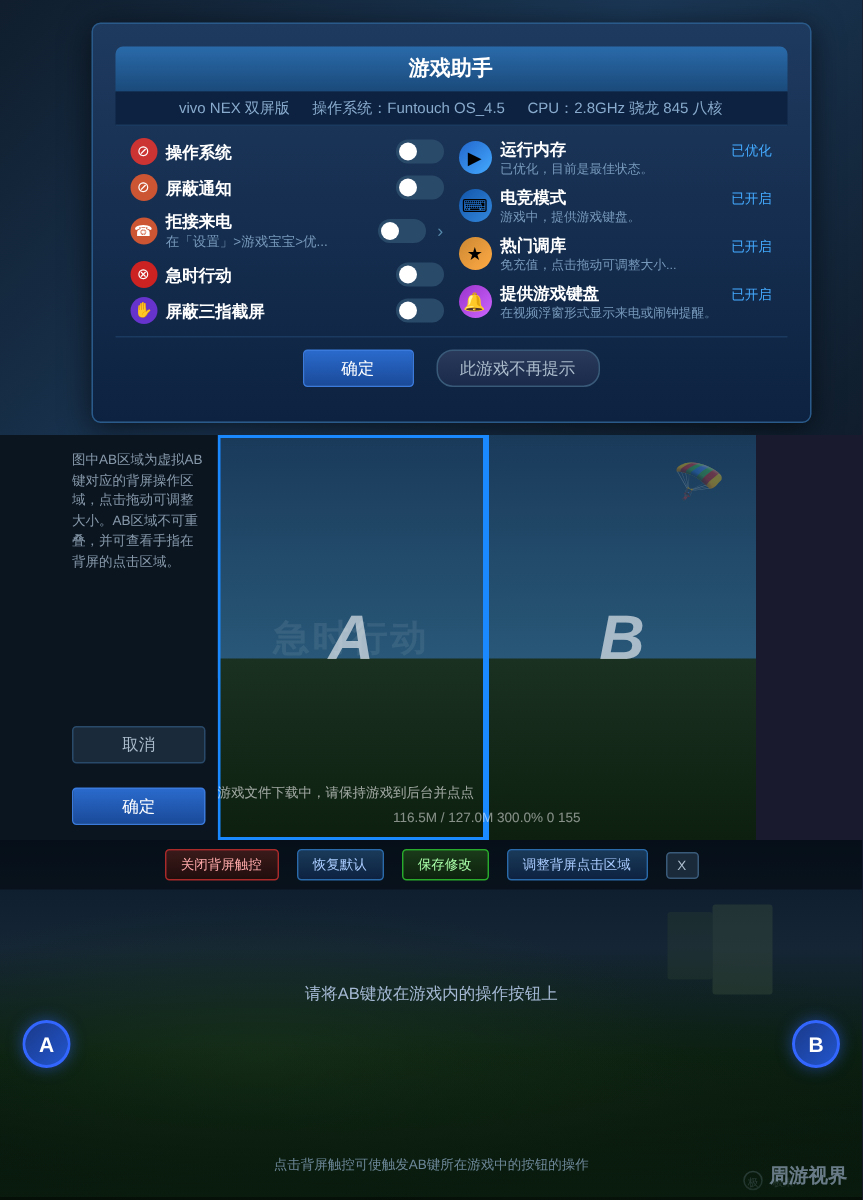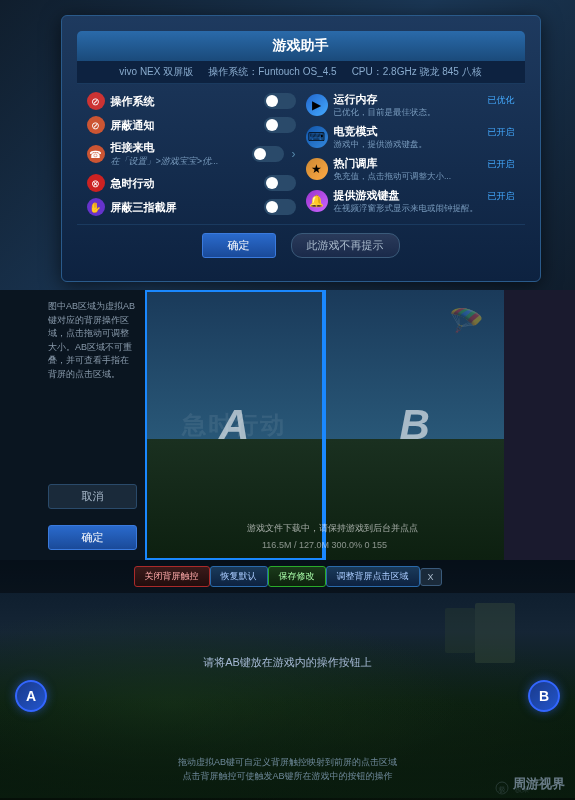--- a/index.html
+++ b/index.html
@@ -113,21 +113,20 @@
 
     .feature-name {
       color: #ffffff;
       font-size: 11px;
       font-weight: bold;
     }
 
     .feature-sub {
       color: #7799bb;
       font-size: 9px;
-      font-style: italic;
     }
 
     .toggle-switch {
       width: 32px;
       height: 16px;
       background: #2a4a6a;
       border-radius: 8px;
       position: relative;
       flex-shrink: 0;
     }
@@ -326,22 +325,22 @@
       transform: translate(-50%, -50%);
       color: rgba(255,255,255,0.6);
       font-size: 42px;
       font-weight: bold;
       font-style: italic;
     }
 
     .preview-overlay-text {
       position: absolute;
       bottom: 25px;
-      left: 16px; right: 0;
-      text-align: center;
+      left: 0; right: 0;
+      text-align: left;
       color: rgba(255,255,255,0.6);
       font-size: 9px;
     }
 
     .preview-stats {
       position: absolute;
       bottom: 10px;
       left: 0; right: 0;
       text-align: center;
       color: rgba(255,255,255,0.5);
@@ -384,21 +383,21 @@
       position: relative;
       overflow: hidden;
     }
 
     .section3-toolbar {
       position: relative;
       z-index: 10;
       display: flex;
       align-items: center;
       justify-content: center;
-      gap: 0;
+      gap: 12px;
       padding: 6px 10px;
       background: rgba(0,0,0,0.4);
     }
 
     .toolbar-btn {
       background: linear-gradient(180deg, #1a3a5a 0%, #0d2240 100%);
       border: 1px solid #2a6aaa;
       color: #aaccff;
       padding: 3px 10px;
       border-radius: 3px;
@@ -703,21 +702,20 @@
       <div style="position:absolute;top:10px;right:60px;width:40px;height:60px;background:rgba(60,80,60,0.4);border-radius:2px;"></div>
       <div style="position:absolute;top:15px;right:100px;width:30px;height:45px;background:rgba(50,70,50,0.3);border-radius:2px;"></div>
     </div>
 
     <div class="ab-button-a">A</div>
     <div class="ab-button-b">B</div>
 
     <div class="section3-text-main">请将AB键放在游戏内的操作按钮上</div>
 
     <div class="section3-text-sub">
-      <div>拖动虚拟AB键可自定义背屏触控映射到前屏的点击区域</div>
       <div>点击背屏触控可使触发AB键所在游戏中的按钮的操作</div>
     </div>
 
     <div class="brand-watermark">周游视界</div>
   </div>
 
   <div style="position:absolute;bottom:3px;right:40px;color:rgba(200,220,255,0.35);font-size:10px;">
     <svg width="40" height="14" viewBox="0 0 40 14">
       <circle cx="7" cy="7" r="6" fill="none" stroke="rgba(200,220,255,0.5)" stroke-width="1"></circle>
       <text x="7" y="10.5" text-anchor="middle" fill="rgba(200,220,255,0.6)" font-size="7">极</text>

